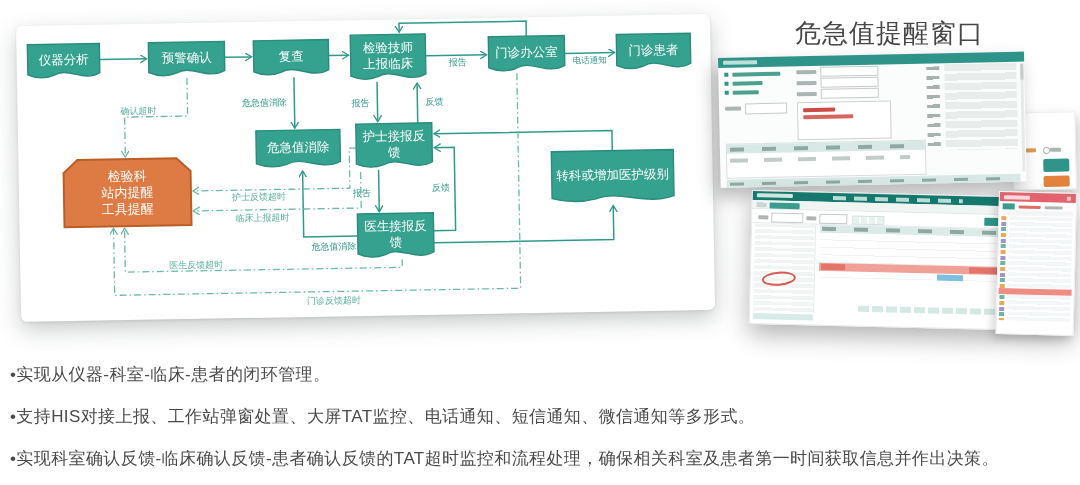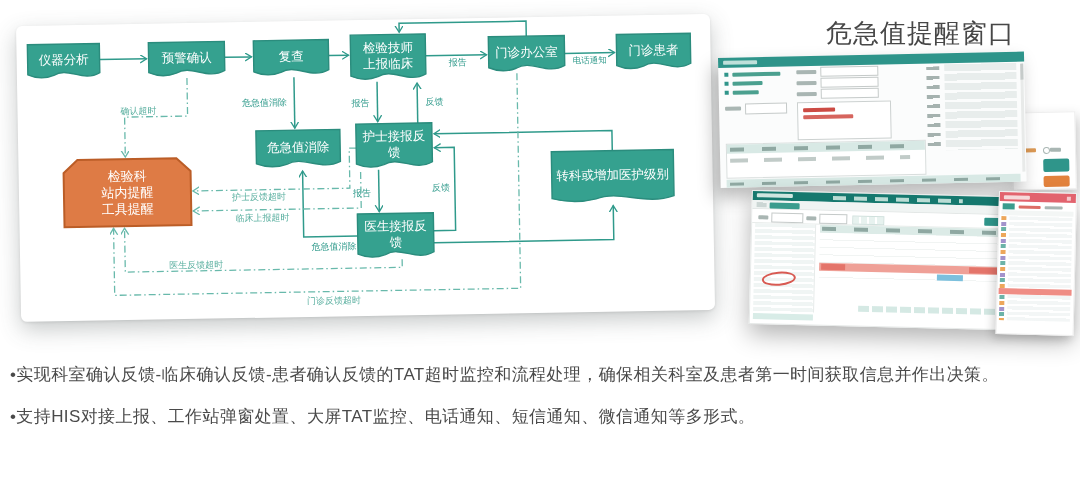--- a/index.html
+++ b/index.html
@@ -6,21 +6,21 @@
   body{font-family:"Liberation Sans","DejaVu Sans",sans-serif;}
   #stage{position:relative;width:1080px;height:485px;background:#ffffff;overflow:hidden;}
 
   
   .card{position:absolute;left:16px;top:26px;width:694px;height:296px;background:#fff;
         border-radius:6px;z-index:1;transform:rotate(-1deg);transform-origin:0 0;
         box-shadow:0 8px 22px rgba(70,80,80,.30),0 1px 3px rgba(0,0,0,.10);}
   #flow-svg{position:absolute;left:0;top:0;font-family:"Liberation Sans","DejaVu Sans",sans-serif;}
 
   
-  .rtitle{position:absolute;left:795px;top:16px;width:220px;text-align:right;
+  .rtitle{position:absolute;left:795px;top:16px;width:220px;text-align:left;
           font-size:26px;color:#474747;letter-spacing:1px;z-index:0;}
   .bullets{position:absolute;left:10px;top:363px;display:flex;flex-direction:column;gap:19px;
            font-size:17px;color:#4a4a4a;letter-spacing:.4px;z-index:0;white-space:nowrap;}
   .watermark{position:absolute;left:824px;top:416px;display:flex;align-items:center;gap:4px;
              color:#d6d6d6;font-size:25px;letter-spacing:2px;z-index:6;}
 
   
   .abs{position:absolute;}
   .bar{position:absolute;height:4px;background:#a9b6b3;border-radius:1px;}
 
@@ -276,18 +276,19 @@
       <span class="bar" style="left:19px;top:12.5px;width:22px;height:3.5px;background:#dd6e66;"></span>
       <span class="bar" style="left:45px;top:12.5px;width:18px;height:3.5px;"></span>
       <span class="abs" style="left:2px;top:18px;width:72px;height:5px;background:#f3f6f5;"></span>
       <div class="rp-colorcol"></div>
       <div class="rp-rows"></div>
       <div class="rp-redrow"></div>
     </div>
   </div>
 
   <div class="bullets">
+    <div>•实现从仪器-科室-临床-患者的闭环管理。</div>
+    <div>•支持HIS对接上报、工作站弹窗处置、大屏TAT监控、电话通知、短信通知、微信通知等多形式。</div>
     <div>•实现科室确认反馈-临床确认反馈-患者确认反馈的TAT超时监控和流程处理，确保相关科室及患者第一时间获取信息并作出决策。</div>
-    <div>•支持HIS对接上报、工作站弹窗处置、大屏TAT监控、电话通知、短信通知、微信通知等多形式。</div>
   </div>
 
 
 </div>
 
 </body></html>

